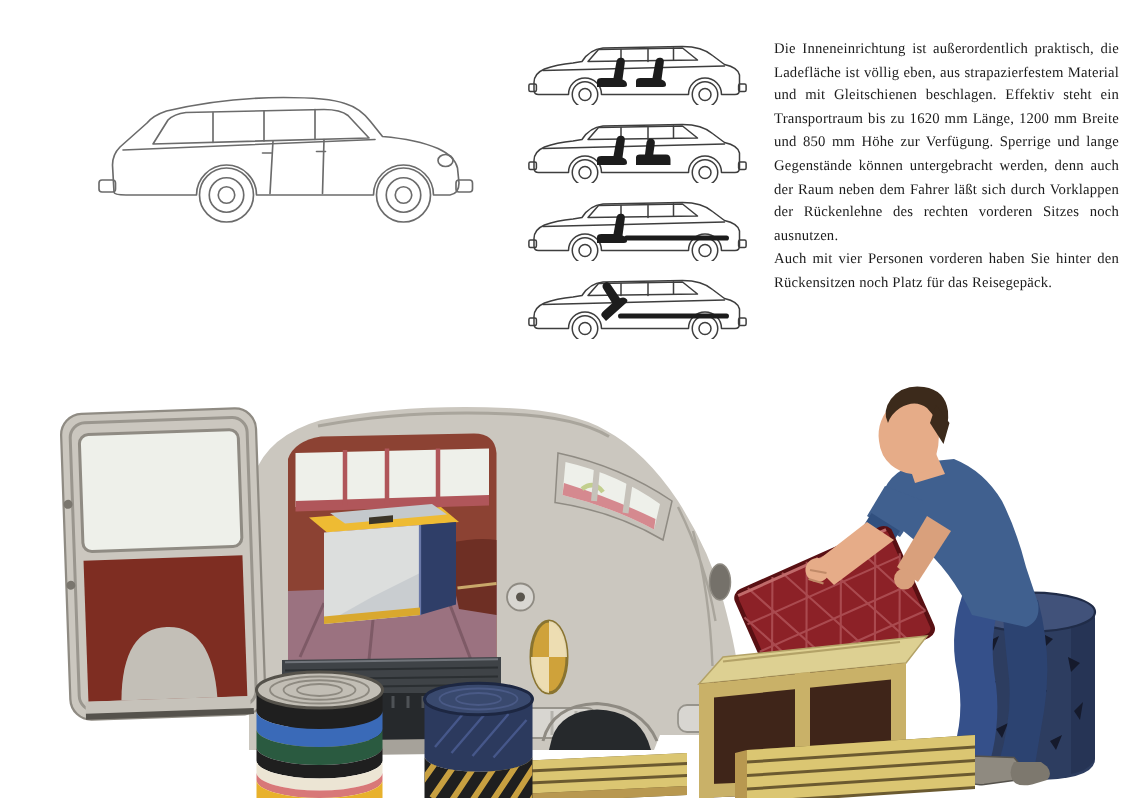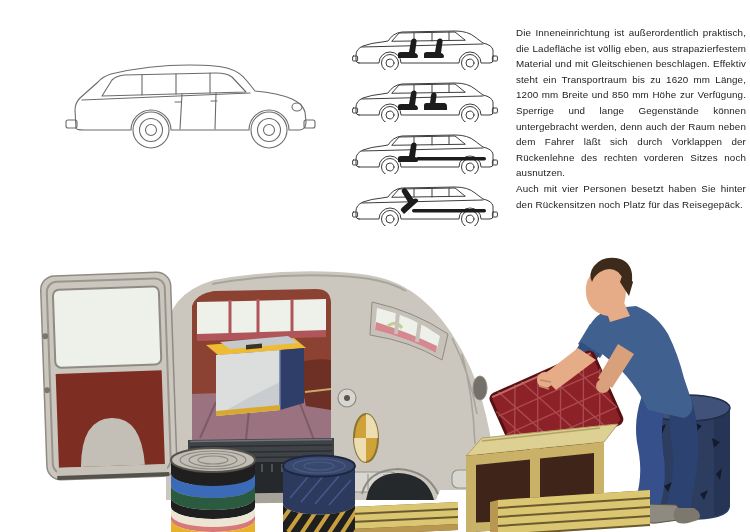--- a/index.html
+++ b/index.html
@@ -6,21 +6,21 @@
   .page{
     position:relative;width:750px;height:532px;background:var(--paper,#fff);
     overflow:hidden;font-family:"Liberation Sans",sans-serif;margin:0 auto;
   }
   .side-drawing{position:absolute;left:64px;top:50px;width:252px;height:102px;}
   .config-stack{position:absolute;left:352px;top:22px;width:146px;}
   .config-stack svg{display:block;width:146px;height:48px;margin-bottom:4px;}
   .copy{
     position:absolute;left:516px;top:25px;width:230px;
     font-size:9.8px;line-height:15.6px;color:var(--ink,#1c1c1c);
-    text-align:justify;letter-spacing:.12px;
+    text-align:justify;letter-spacing:.12px;font-family:Liberation Serif, serif;
   }
   .copy p{margin:0;}
   .scene{position:absolute;left:0;top:242px;width:750px;height:290px;}
 
   .ln{fill:none;stroke:var(--line-soft);stroke-width:1.1;stroke-linecap:round;stroke-linejoin:round;}
   .ln2{fill:none;stroke:var(--line-hard);stroke-width:1;stroke-linecap:round;stroke-linejoin:round;}
   .seat{fill:var(--ink);}
 
   .f-car{fill:var(--car-body);} .f-frame{fill:var(--car-frame);}
   .f-glass{fill:var(--glass);} .f-doorpanel{fill:var(--door-panel);}
@@ -108,21 +108,21 @@
     </svg>
     <svg viewBox="0 0 146 48">
       <use href="#mini-wagon"></use>
       <rect class="seat" x="60" y="31" width="74" height="3.4" rx="1.7"></rect>
       <use href="#seat-shape" transform="translate(52,36) rotate(-42)"></use>
     </svg>
   </div>
 
   <div class="copy">
     <p>Die Inneneinrichtung ist außerordentlich praktisch, die Ladefläche ist völlig eben, aus strapazierfestem Material und mit Gleitschienen beschlagen. Effektiv steht ein Transportraum bis zu 1620 mm Länge, 1200 mm Breite und 850 mm Höhe zur Verfügung. Sperrige und lange Gegenstände können untergebracht werden, denn auch der Raum neben dem Fahrer läßt sich durch Vorklappen der Rückenlehne des rechten vorderen Sitzes noch ausnutzen.</p>
-    <p>Auch mit vier Personen besetzt haben Sie hinter den Rückensitzen noch Platz für das Reisegepäck.</p>
+    <p>Auch mit vier Personen vorderen haben Sie hinter den Rückensitzen noch Platz für das Reisegepäck.</p>
   </div>
 
   <svg class="scene" viewBox="0 0 750 290">
     <defs>
       <clipPath id="cpGold">
           <path d="M283,262 A36,10.5 0 0 0 355,262 L355,291 A36,10.5 0 0 1 283,291 Z"></path>
         </clipPath>
       <clipPath id="cpNavyBand">
           <path d="M283,224 A36,10.5 0 0 0 355,224 L355,262 A36,10.5 0 0 1 283,262 Z"></path>
         </clipPath>

